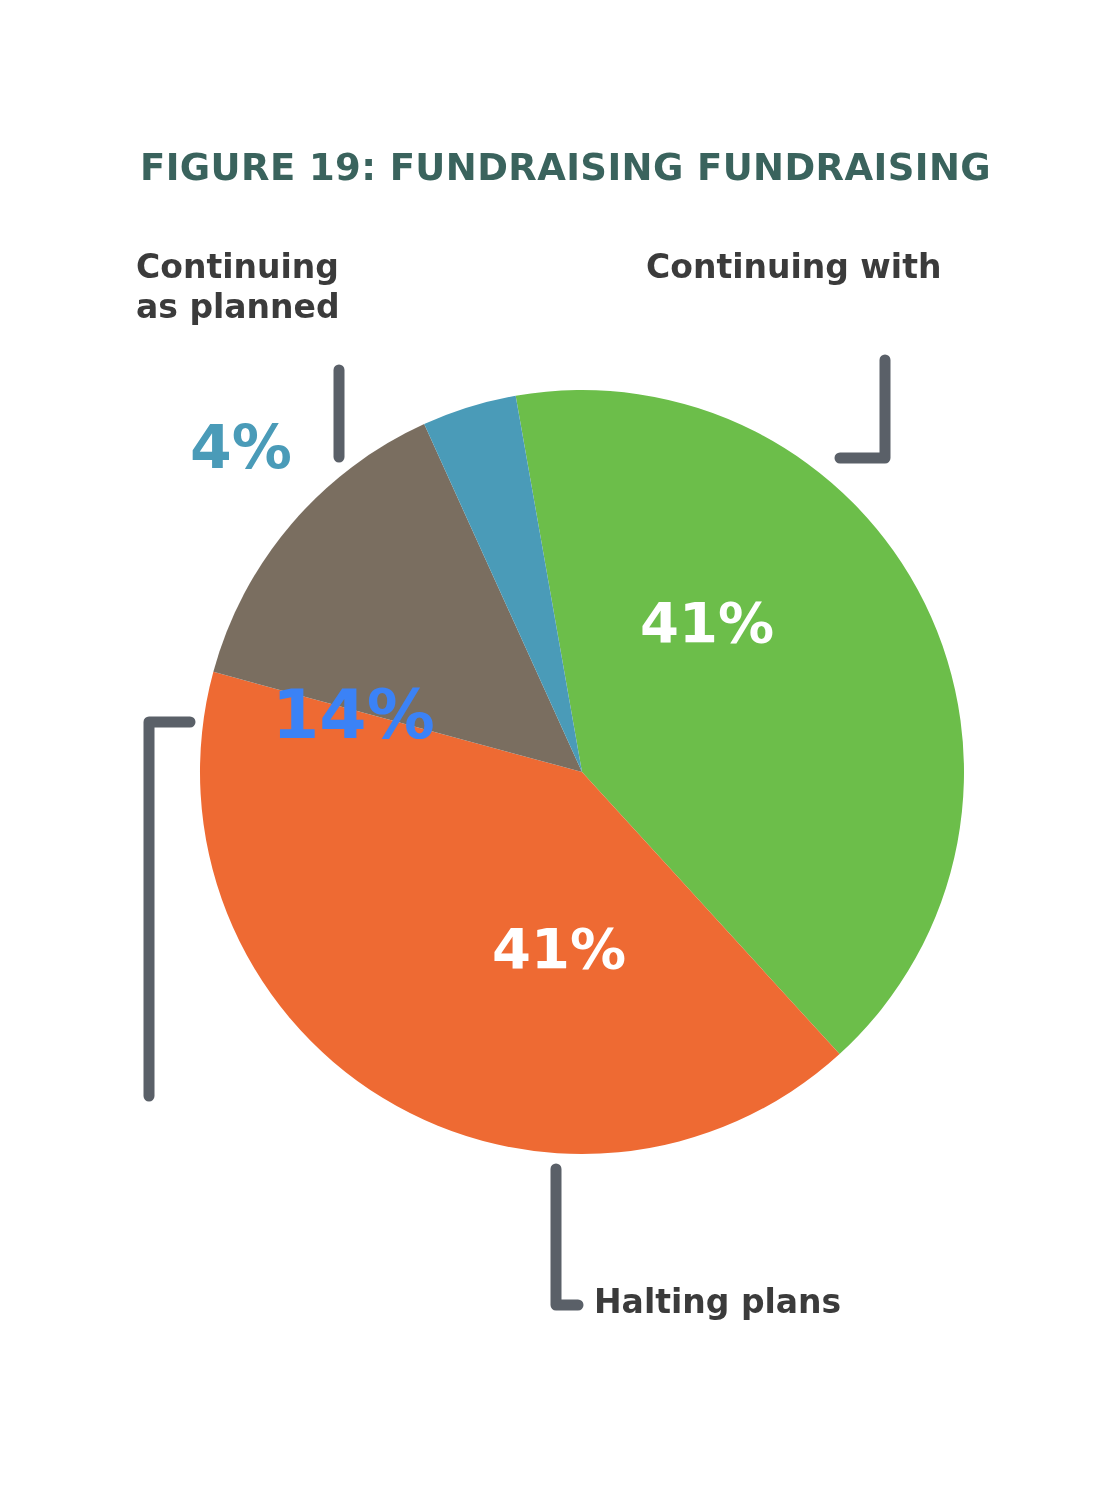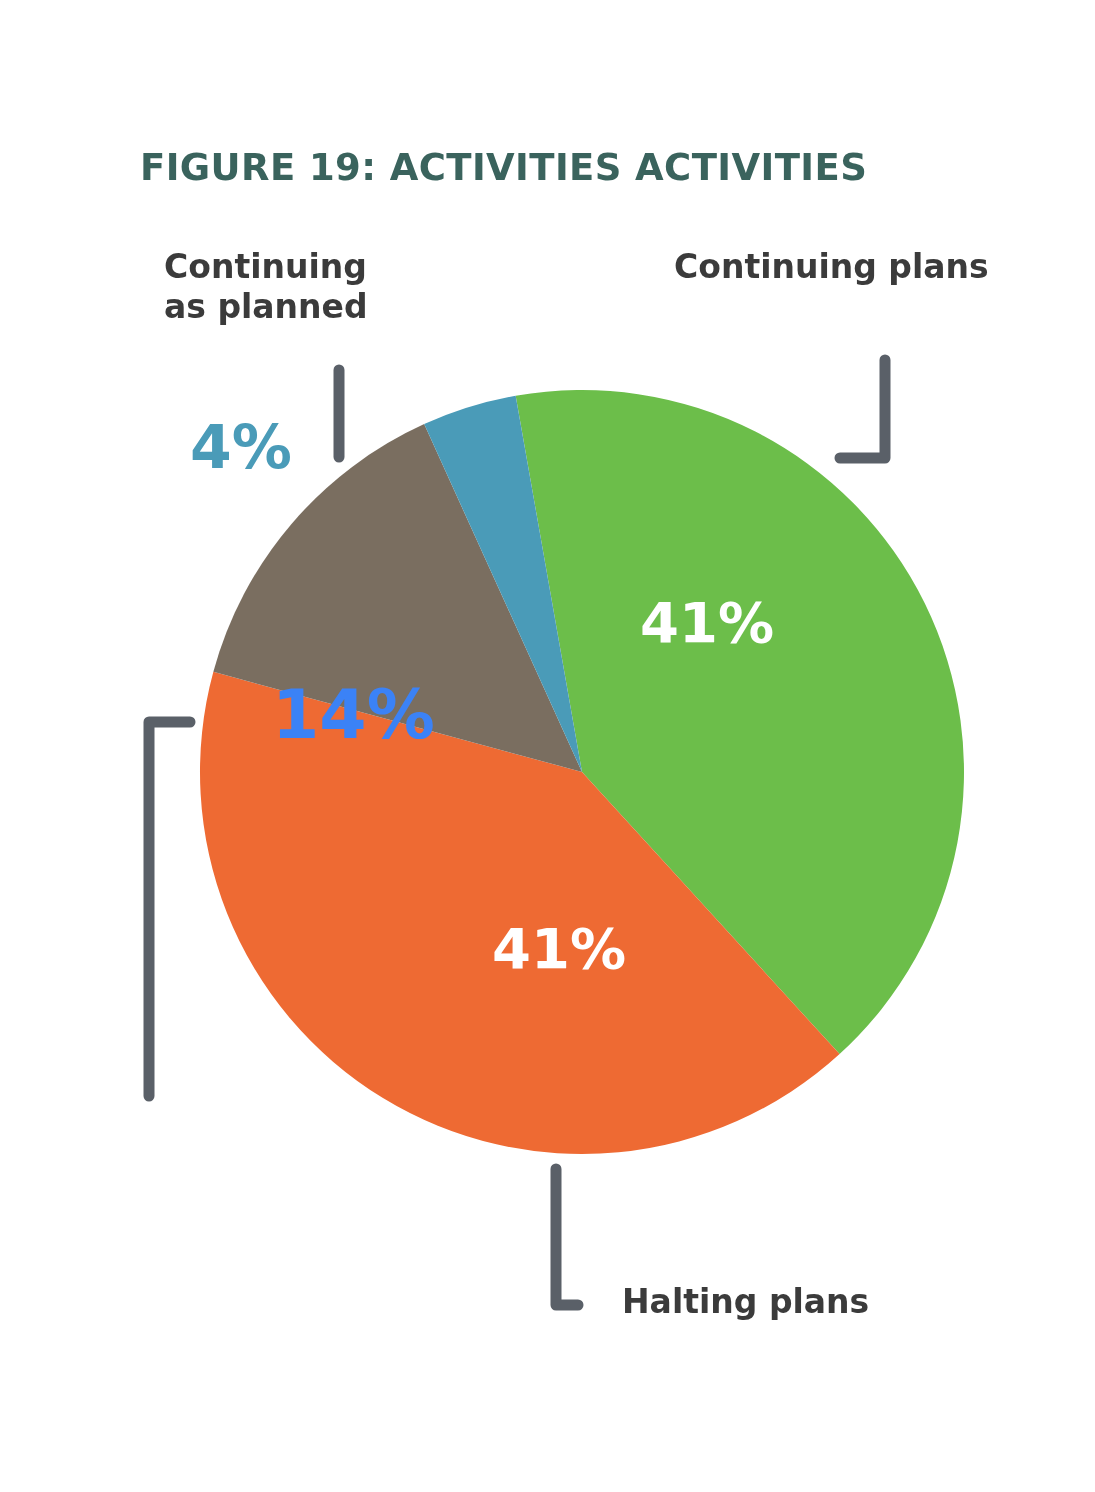--- a/index.html
+++ b/index.html
@@ -44,21 +44,20 @@
   }
 
   
   .callout {
     position: absolute;
     font-size: 33px;
     font-weight: 700;
     line-height: 1.20;
     color: #3b3b3b;
     font-family: "DejaVu Sans", "Liberation Sans", sans-serif;
-    margin-left: 28px;
   }
   .callout.tl { left: 136px; top: 247px; width: 300px; }
   .callout.tr { left: 646px; top: 247px; width: 360px; }
   .callout.bl { left: 136px; top: 1115px; width: 300px; }
   .callout.bc { left: 594px; top: 1282px; width: 360px; white-space: nowrap; }
 
   
   .pct {
     position: absolute;
     font-weight: 700;
@@ -84,21 +83,21 @@
     left: 492px; top: 916px;
     font-size: 56px;
     color: #ffffff;
   }
 </style>
 </head>
 <body>
 
 <div id="figure-root">
 
-  <div class="chart-title">FIGURE 19: ACTIVITIES ACTIVITIES</div>
+  <div class="chart-title">FIGURE 19: FUNDRAISING FUNDRAISING</div>
 
   <svg class="pie-svg" viewBox="0 0 1095 1492">
 
     <path fill="#6cbe4a" d="M 582 772 L 515.67 395.80 A 382 382 0 0 1 839.58 1054.09 Z"></path>
 
     <path fill="#ee6a33" d="M 582 772 L 839.58 1054.09 A 382 382 0 0 1 213.36 671.84 Z"></path>
 
     <path fill="#7a6e60" d="M 582 772 L 213.36 671.84 A 382 382 0 0 1 424.19 424.12 Z"></path>
 
     <path fill="#4a9bb8" d="M 582 772 L 424.19 424.12 A 382 382 0 0 1 515.67 395.80 Z"></path>
@@ -111,21 +110,21 @@
 
     <path stroke="#5a6068" stroke-width="11" stroke-linecap="round" stroke-linejoin="round" fill="none" d="M 556 1169 L 556 1305 L 578 1305"></path>
   </svg>
 
   <div class="callout tl">
     <div>Continuing</div>
     <div>as planned</div>
   </div>
 
   <div class="callout tr">
-    <div>Continuing plans</div>
+    <div>Continuing with</div>
   </div>
 
 
   <div class="callout bc">
     <div>Halting plans</div>
   </div>
 
   <div class="pct pct-blue">4%</div>
 
   <div class="pct pct-taupe">14%</div>

